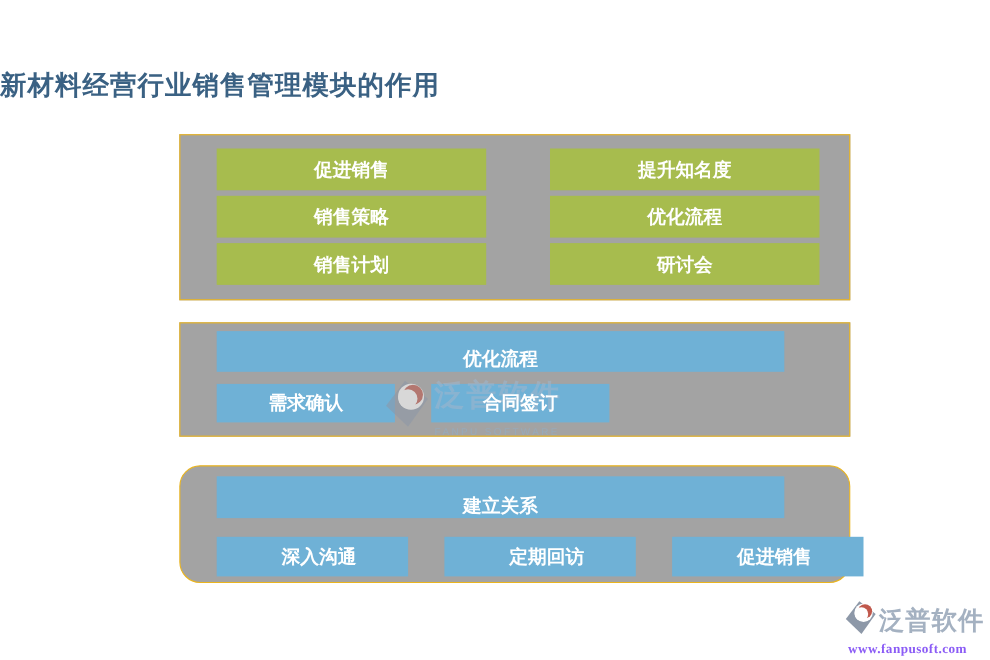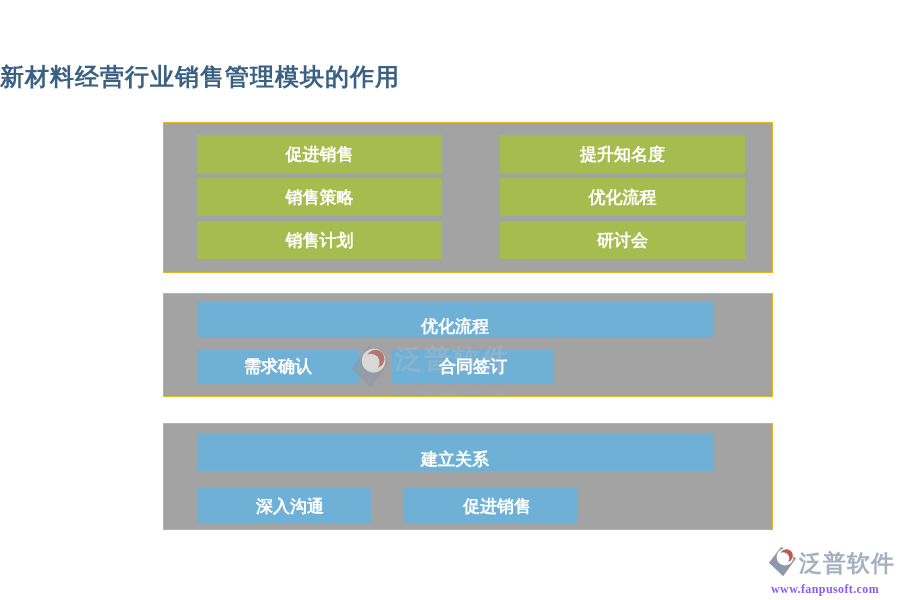--- a/index.html
+++ b/index.html
@@ -33,21 +33,21 @@
     left: 163px; top: 122px; width: 610px; height: 151px;
     display: grid;
     grid-template-columns: 245px 245px;
     column-gap: 58px;
     row-gap: 5px;
     padding: 12px 0 0 33px;
     align-content: start;
   }
 
   #panel-process { left: 163px; top: 293px; width: 610px; height: 104px; }
-  #panel-relationship { left: 163px; top: 423px; width: 610px; height: 107px; }
+  #panel-relationship { left: 163px; top: 423px; width: 610px; height: 107px; border-radius: 19px; }
 
   .box {
     display: flex;
     align-items: center;
     justify-content: center;
     color: #ffffff;
     font-weight: bold;
     font-size: 17px;
   }
   .box span { position: relative; z-index: 5; }
@@ -169,20 +169,23 @@
   </div>
 </div>
 
 <div class="panel" id="panel-relationship">
   <div class="bar box">
       <span>建立关系</span>
     </div>
   <div class="steps">
     <div class="box blue">
         <span>深入沟通</span>
+      </div>
+    <div class="box blue">
+        <span>定期回访</span>
       </div>
     <div class="box blue">
         <span>促进销售</span>
       </div>
   </div>
 </div>
 
 <div class="watermark">
   <span>
     <svg width="40" height="44" viewBox="0 0 44 48">

